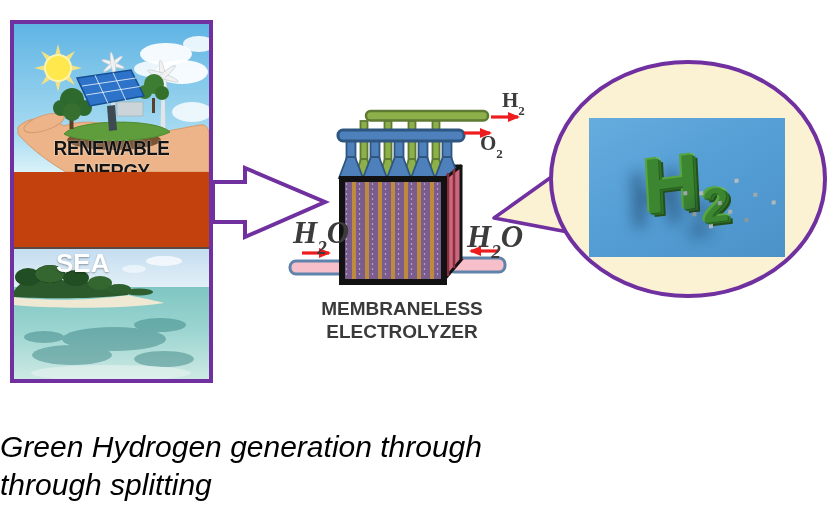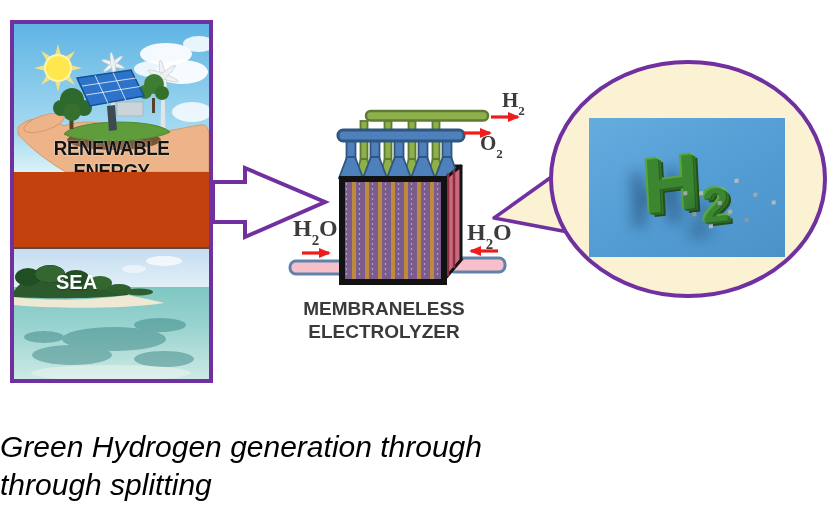--- a/index.html
+++ b/index.html
@@ -8,38 +8,38 @@
 
   
   .left-panel{position:absolute;left:10px;top:20px;width:203px;height:363px;
               box-sizing:border-box;border:4px solid #7030A0;background:#c2410c;}
   .re-img{position:absolute;left:0;top:0;width:195px;height:148px;overflow:hidden;}
   .sea-img{position:absolute;left:0;bottom:0;width:195px;height:132px;overflow:hidden;}
   .re-img svg,.sea-img svg{display:block;}
   .re-label{position:absolute;left:0;right:0;top:113px;text-align:center;
             font-size:19.5px;font-weight:700;letter-spacing:-0.5px;color:#141414;
             transform:scaleX(.96);text-shadow:0 0 2px rgba(255,255,255,.8);}
-  .sea-label{position:absolute;left:42px;top:22px;font-size:20px;line-height:27px;
+  .sea-label{position:absolute;left:42px;top:3px;font-size:26px;line-height:27px;
              font-weight:700;color:#fff;text-shadow:0 1px 2px rgba(0,0,0,.35);}
 
   
   .flow-arrow{position:absolute;left:205px;top:160px;}
   .cell-svg{position:absolute;left:280px;top:85px;}
 
   .chem{position:absolute;font-family:"Liberation Serif","DejaVu Serif",serif;
         font-weight:700;color:#3C3C3C;white-space:nowrap;}
   .chem sub{font-size:.62em;position:relative;top:.22em;}
-  .chem-lg{font-size:24px;}
+  .chem-lg{font-size:31px;font-style:italic;}
   .chem-sm{font-size:21px;}
   #h2-label{left:502px;top:88px;}
   #o2-label{left:480px;top:131px;}
   #h2o-left{left:293px;top:215px;}
   #h2o-right{left:467px;top:219px;}
 
-  .cell-title{position:absolute;left:279px;top:297px;width:210px;text-align:center;
+  .cell-title{position:absolute;left:297px;top:297px;width:210px;text-align:center;
               font-size:19px;line-height:23px;font-weight:700;color:#3A3A3A;}
 
   
   .bubble-svg{position:absolute;left:480px;top:40px;}
   .h2-photo{position:absolute;left:589px;top:118px;width:196px;height:139px;
             background:linear-gradient(150deg,#66ACDE 0%,#559FD6 45%,#4B92C8 100%);
             display:flex;align-items:center;justify-content:center;overflow:hidden;}
   .h2-tilt{transform:rotate(-7deg) skewX(-4deg);transform-origin:center;position:relative;}
   .tree-word{font-weight:700;letter-spacing:2px;color:#3C8631;line-height:1;
      text-shadow:1px 1px 0 #275F1F,3px 2px 0 #2F7427,-2px -2px 0 #55A542,

